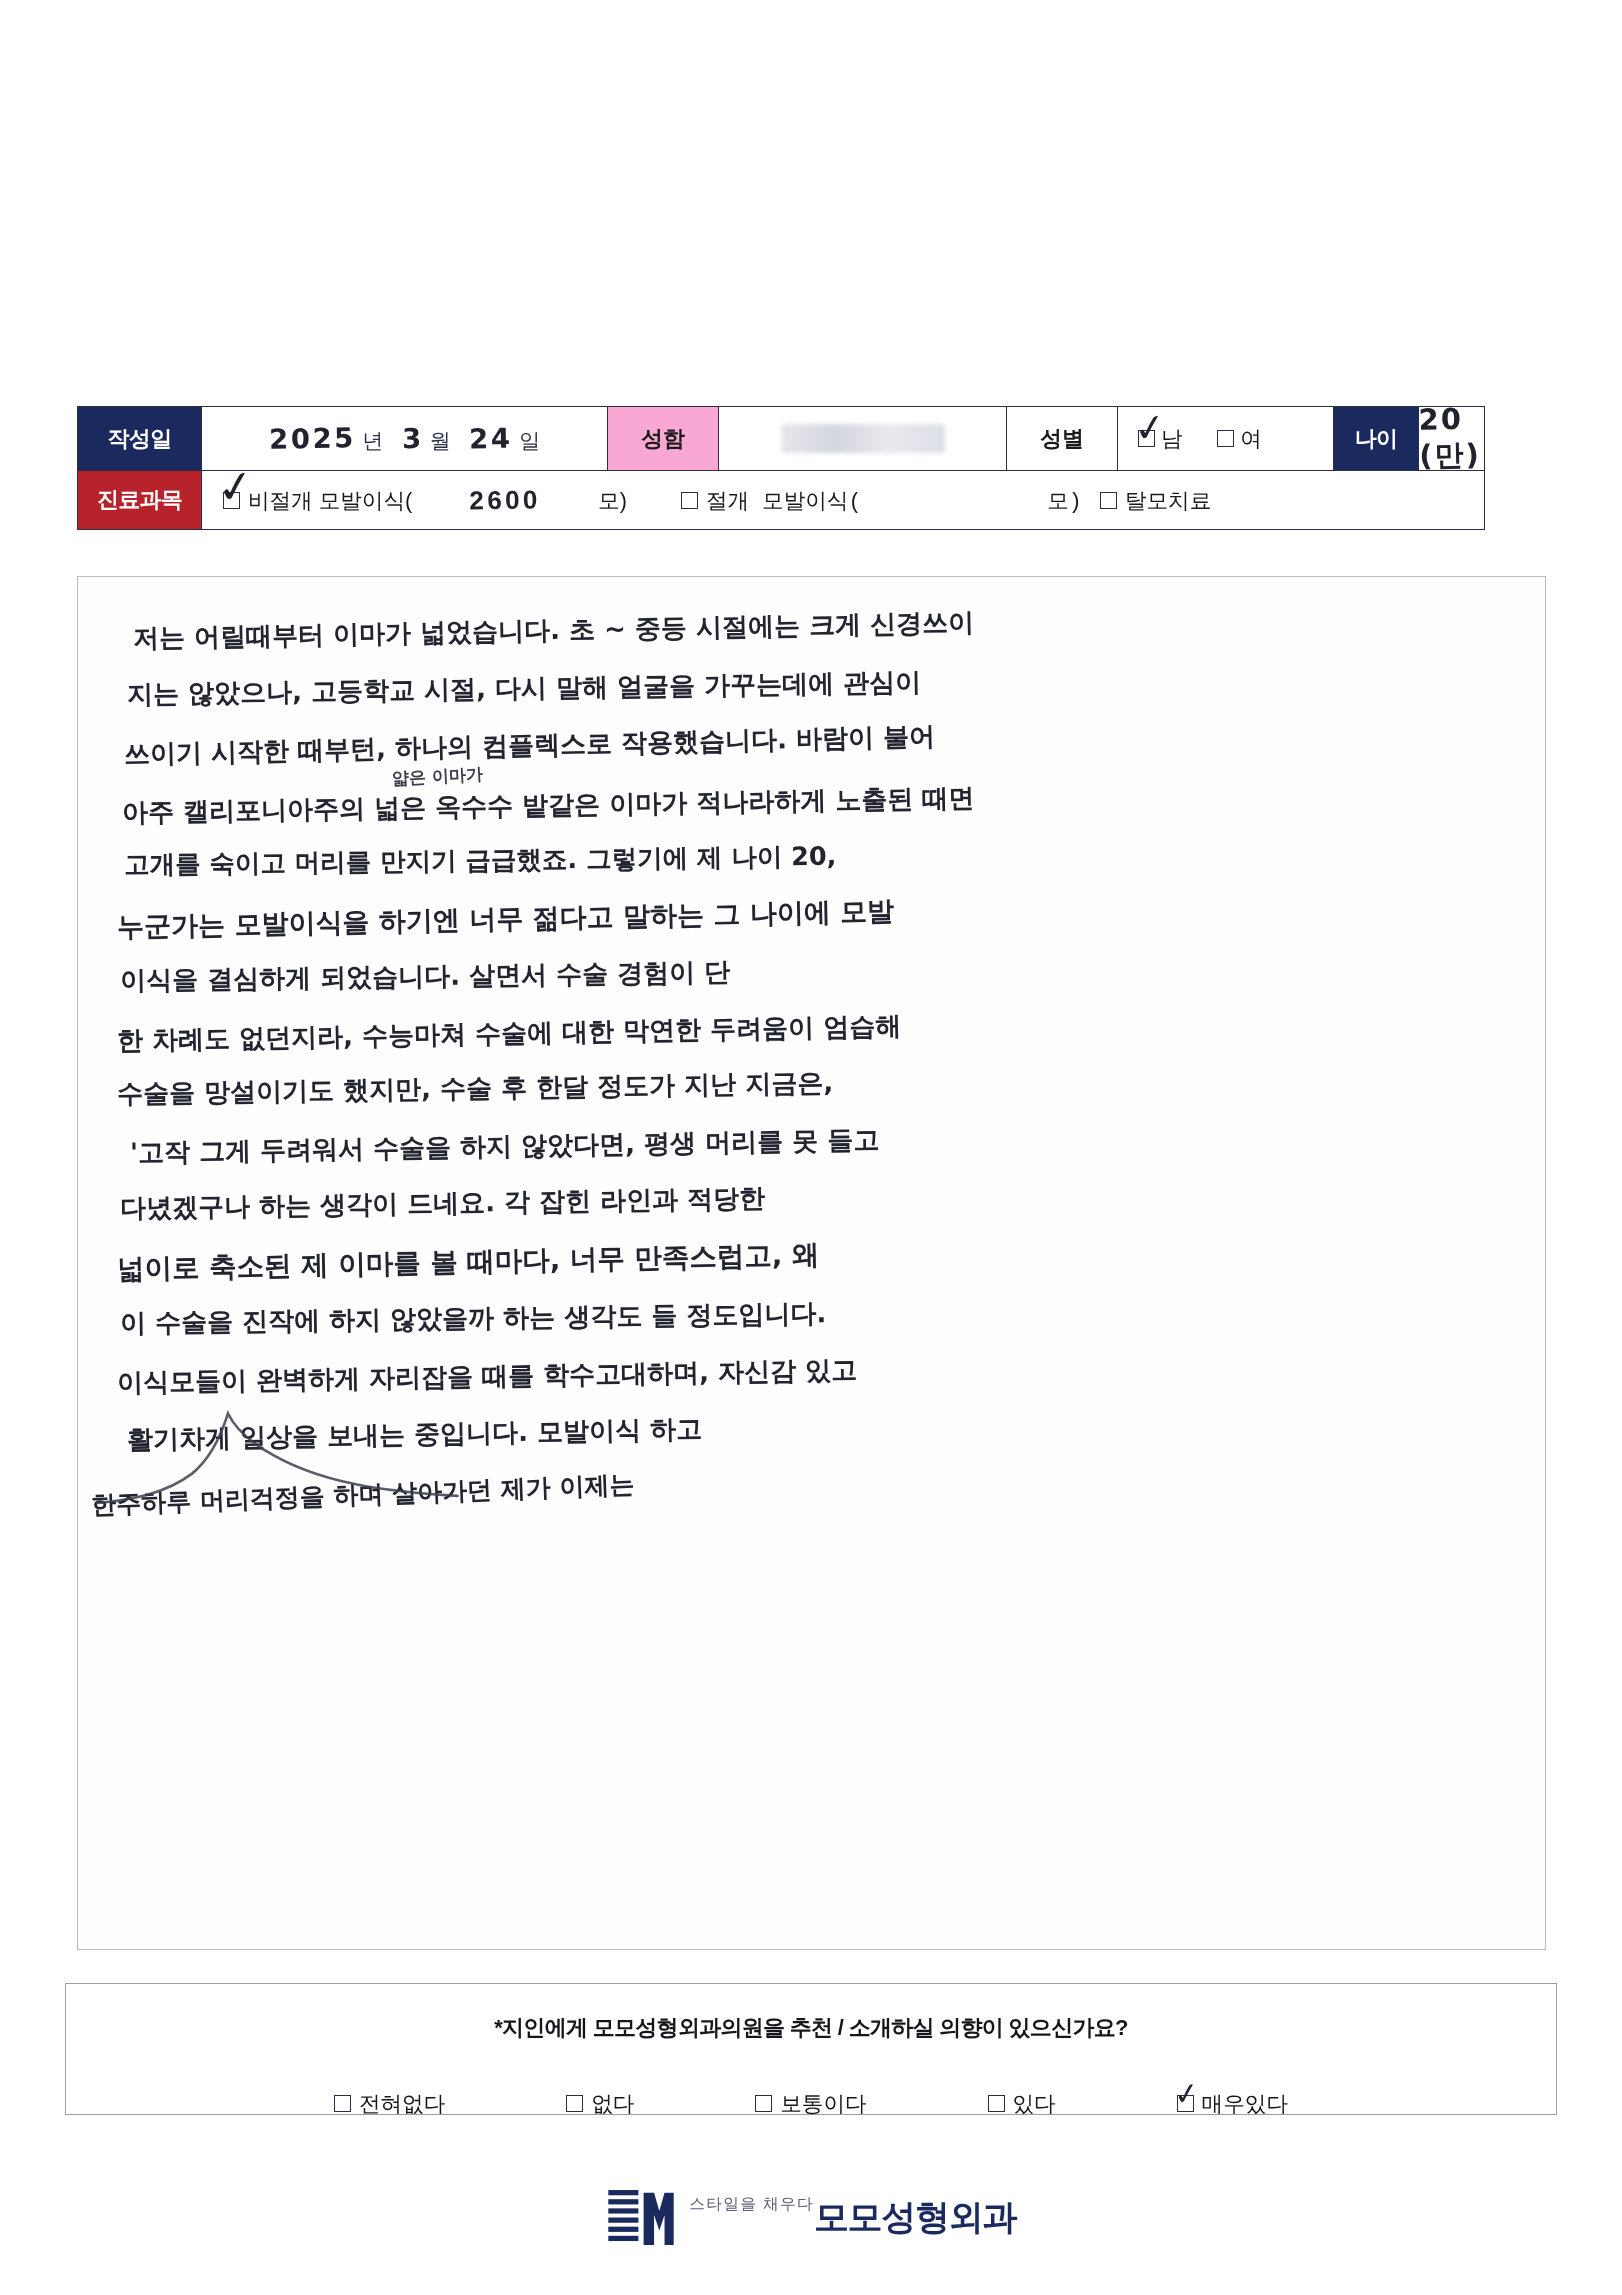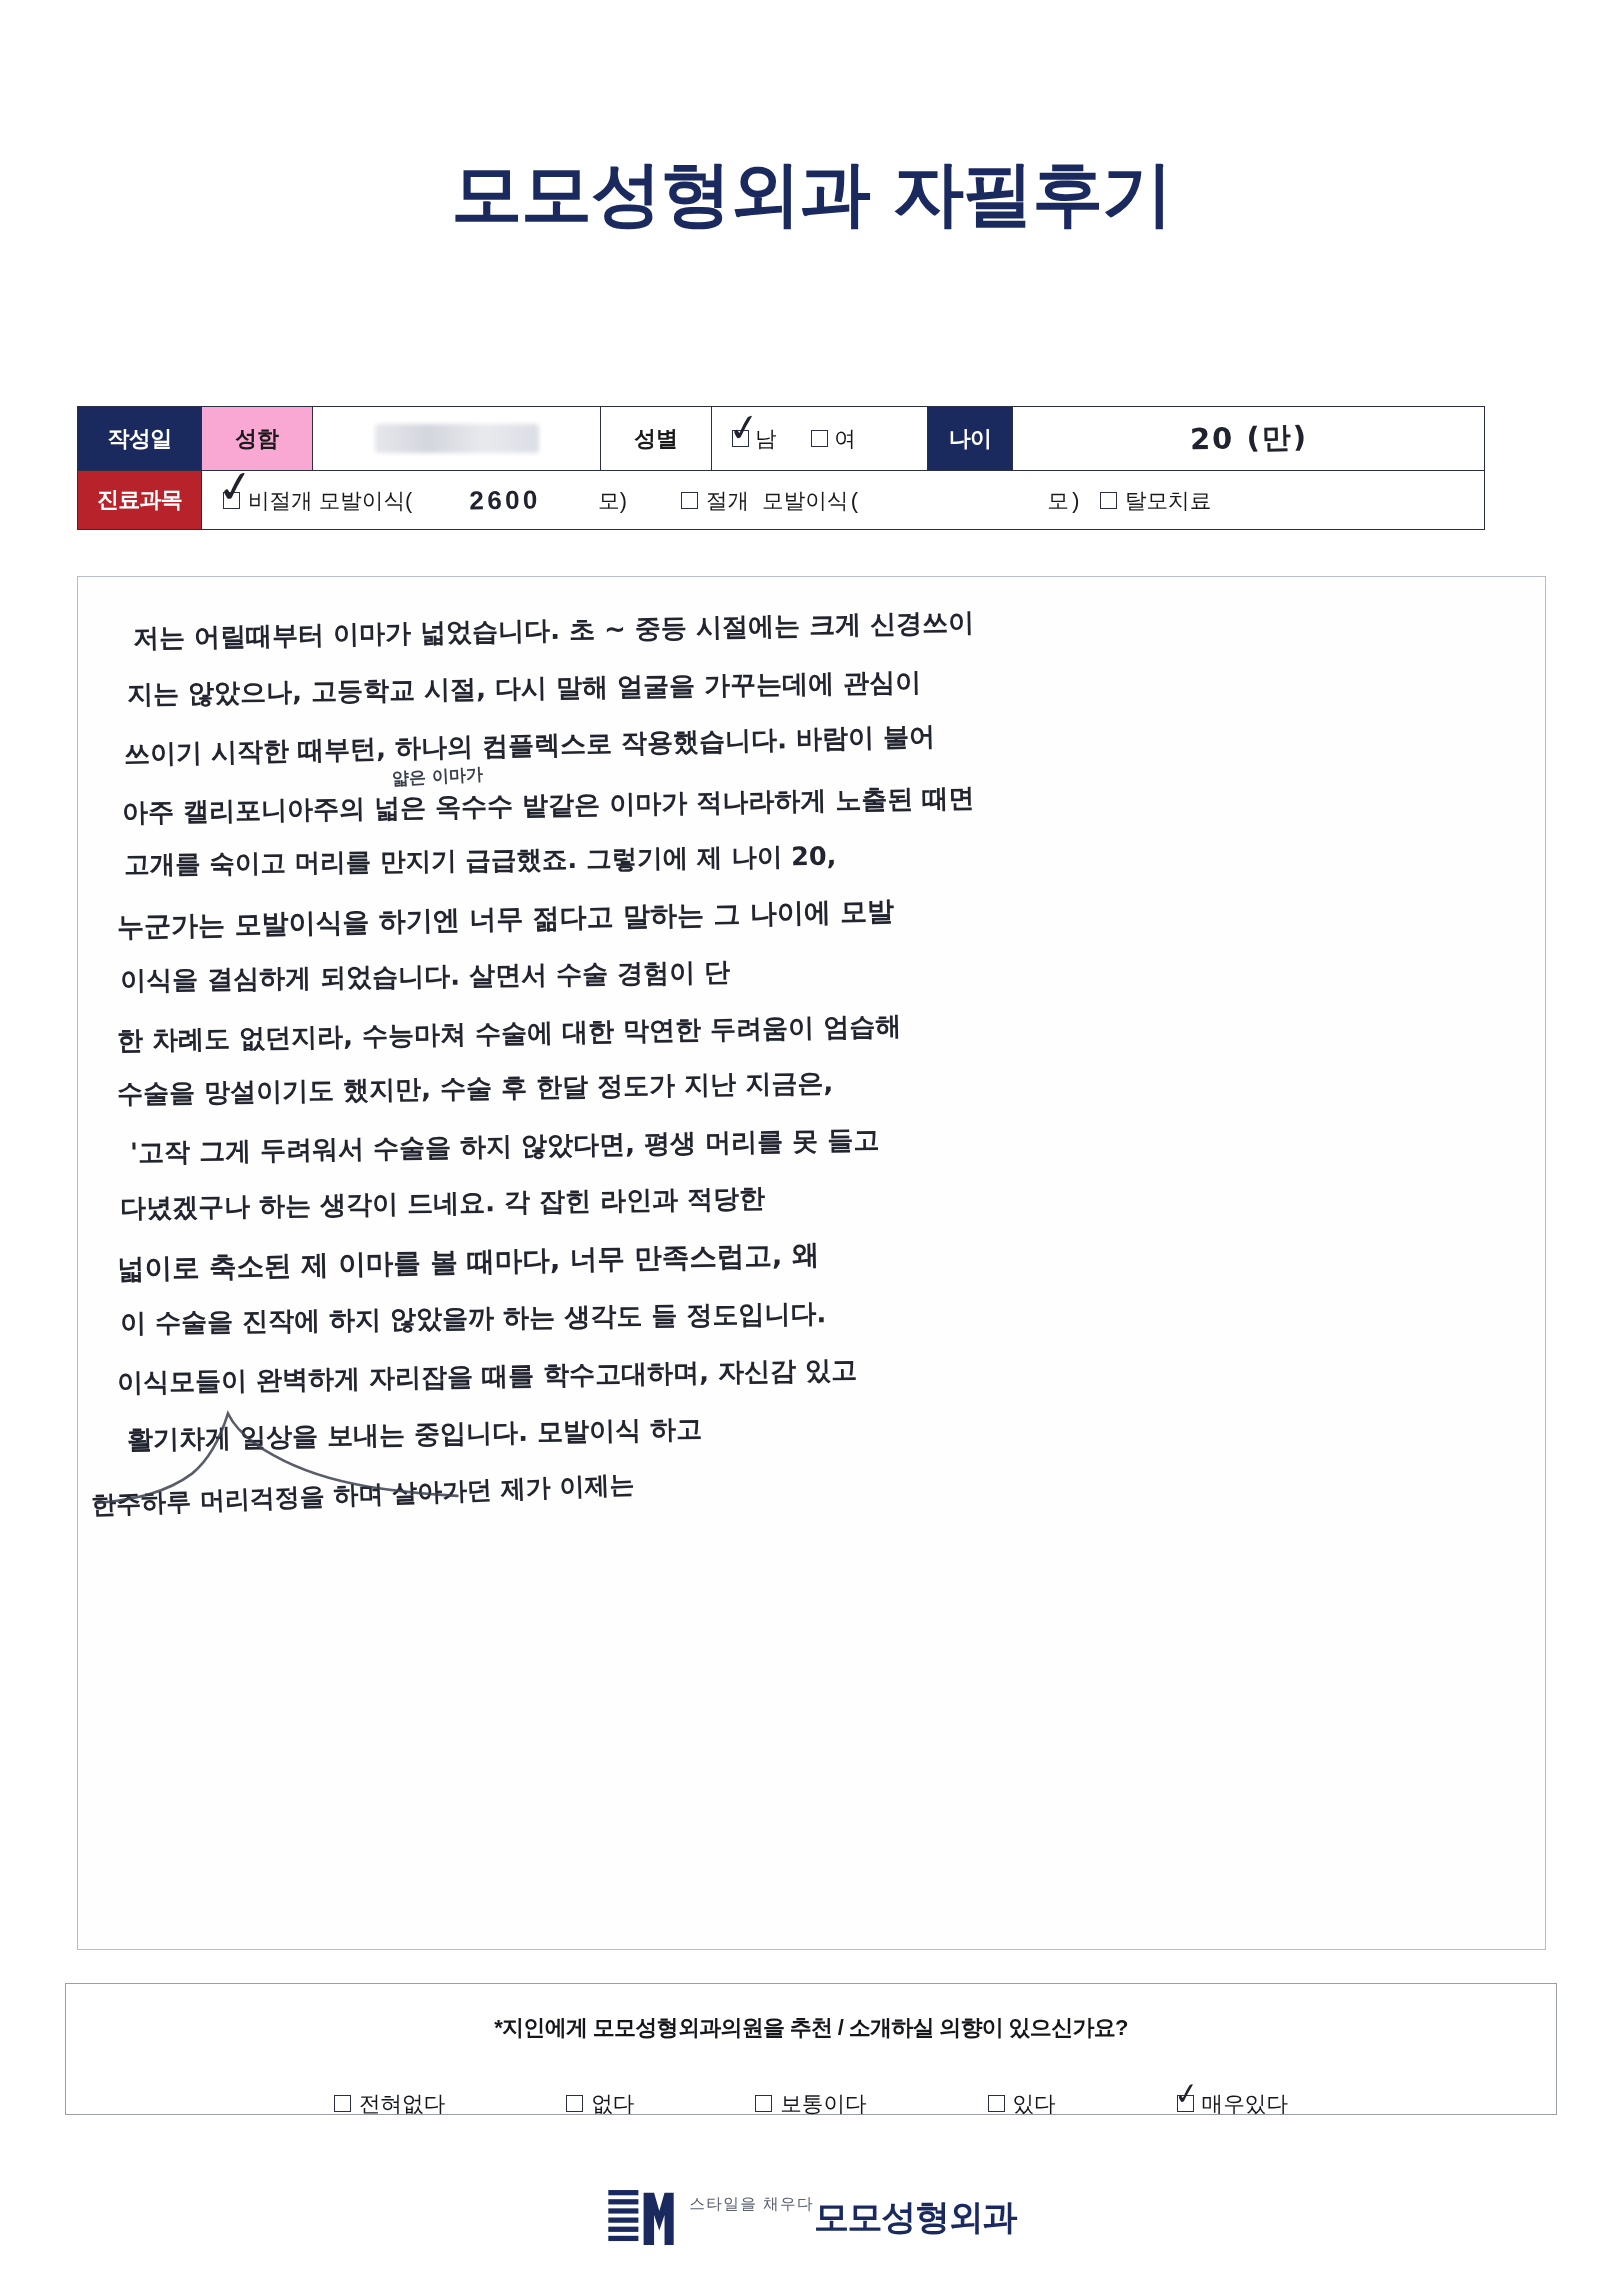--- a/index.html
+++ b/index.html
@@ -258,27 +258,36 @@
     font-weight: 700;
     color: #1b2a5e;
     letter-spacing: -1.3px;
   }
 </style>
 </head>
 <body>
 
 <div class="page">
 
-  <div class="title">모모성형외과 자필후기</div>
 
   <div class="form-table">
 
     <div class="form-row row1">
       <div class="lbl navy cell" style="width:124px">작성일</div>
 
+      <div class="cell date-cell">
+        <div class="date-inner">
+          <span class="num">2025</span>
+          <span class="unit">년</span>
+          <span class="num" style="margin-left:11.8px">3</span>
+          <span class="unit">월</span>
+          <span class="num" style="margin-left:11.8px">24</span>
+          <span class="unit">일</span>
+        </div>
+      </div>
 
       <div class="cell name-label" style="background:#f9a8d4">성함</div>
       <div class="cell name-value">
         <div class="blur"></div>
       </div>
 
       <div class="cell gender-label">성별</div>
       <div class="cell gender-value">
         <span class="opt">
           <span class="box"></span>

